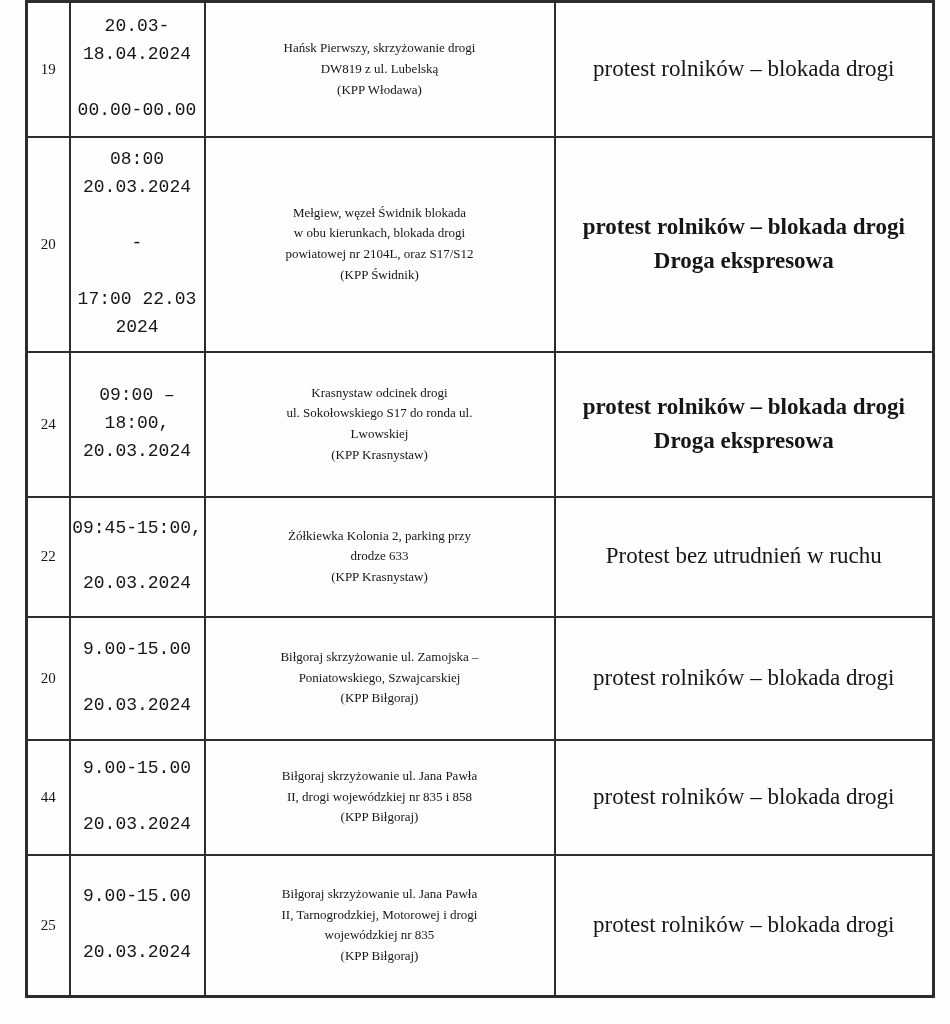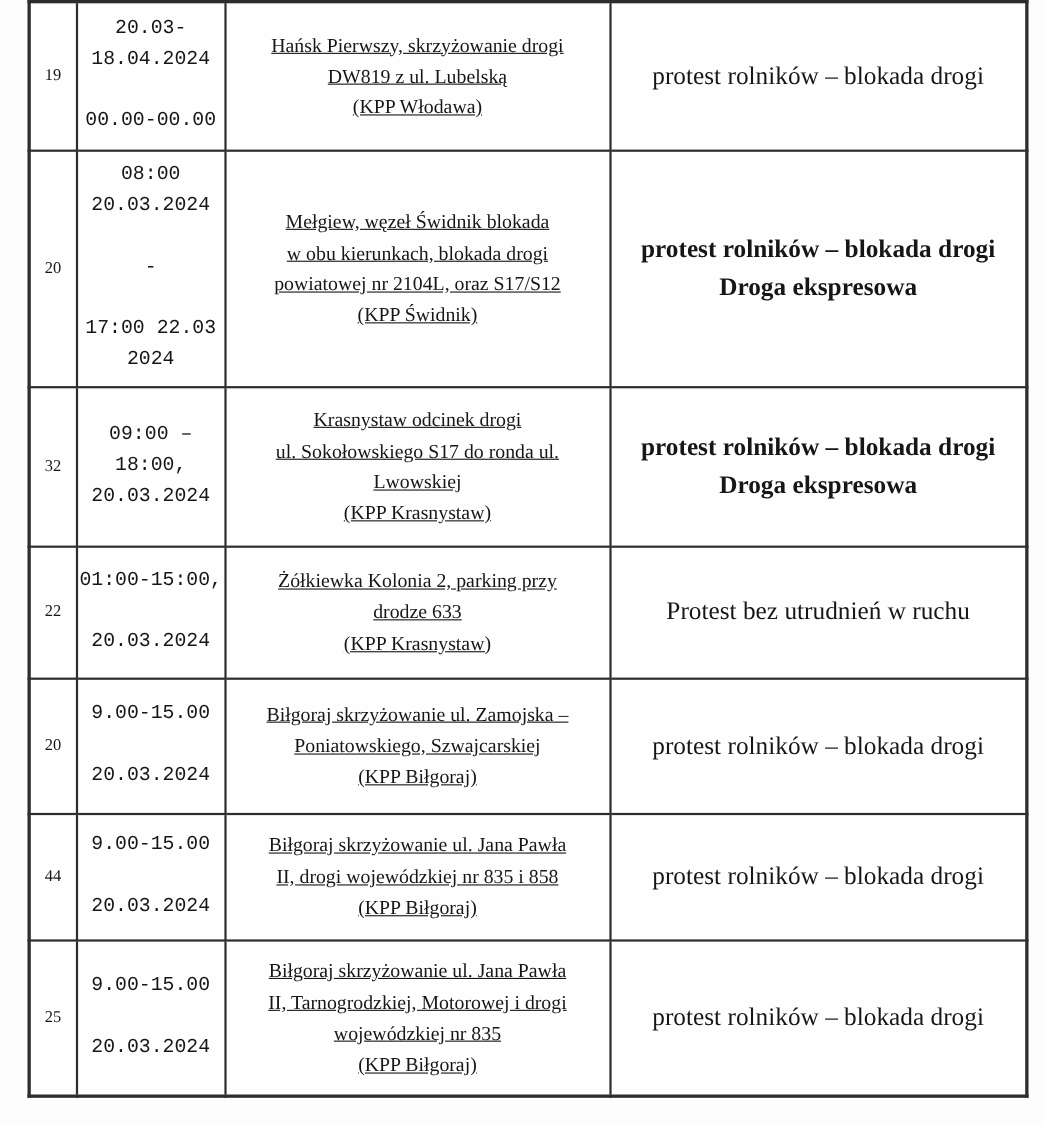--- a/index.html
+++ b/index.html
@@ -35,21 +35,21 @@
   td {
     border: 2px solid #2d2d2d;
     vertical-align: middle;
     text-align: center;
     white-space: pre-line;
     overflow: hidden;
     padding: 2px 4px;
   }
   td.c-no   { font-size: 15px; }
   td.c-time { font-size: 18px; line-height: 1.55; padding: 2px 1px; font-family: Liberation Mono, monospace; }
-  td.c-loc  { font-size: 18px; line-height: 1.58; padding: 2px 6px; text-decoration: underline; }
+  td.c-loc  { font-size: 13px; line-height: 1.58; padding: 2px 6px; }
   td.c-desc { font-size: 23px; line-height: 1.5; }
   td.c-desc.bold { font-weight: bold; }
   tr.r0 { height: 135px; }
   tr.r1 { height: 215px; }
   tr.r2 { height: 145px; }
   tr.r3 { height: 120px; }
   tr.r4 { height: 123px; }
   tr.r5 { height: 115px; }
   tr.r6 { height: 142px; }
 </style>
@@ -86,33 +86,33 @@
 17:00 22.03
 2024</td>
         <td class="c-loc">Mełgiew, węzeł Świdnik  blokada
 w obu kierunkach, blokada drogi
 powiatowej nr 2104L, oraz S17/S12
 (KPP Świdnik)</td>
         <td class="c-desc bold">protest rolników – blokada drogi
 Droga ekspresowa</td>
       </tr>
       <tr class="r2">
-        <td class="c-no">32</td>
+        <td class="c-no">24</td>
         <td class="c-time">09:00 – 18:00,
 20.03.2024</td>
         <td class="c-loc">Krasnystaw odcinek drogi
 ul. Sokołowskiego S17 do ronda ul.
 Lwowskiej
 (KPP Krasnystaw)</td>
         <td class="c-desc bold">protest rolników – blokada drogi
 Droga ekspresowa</td>
       </tr>
       <tr class="r3">
         <td class="c-no">22</td>
-        <td class="c-time">01:00-15:00,
+        <td class="c-time">09:45-15:00,
 
 20.03.2024</td>
         <td class="c-loc">Żółkiewka Kolonia 2, parking przy
 drodze 633
 (KPP Krasnystaw)</td>
         <td class="c-desc">Protest bez utrudnień w ruchu</td>
       </tr>
       <tr class="r4">
         <td class="c-no">20</td>
         <td class="c-time">9.00-15.00

